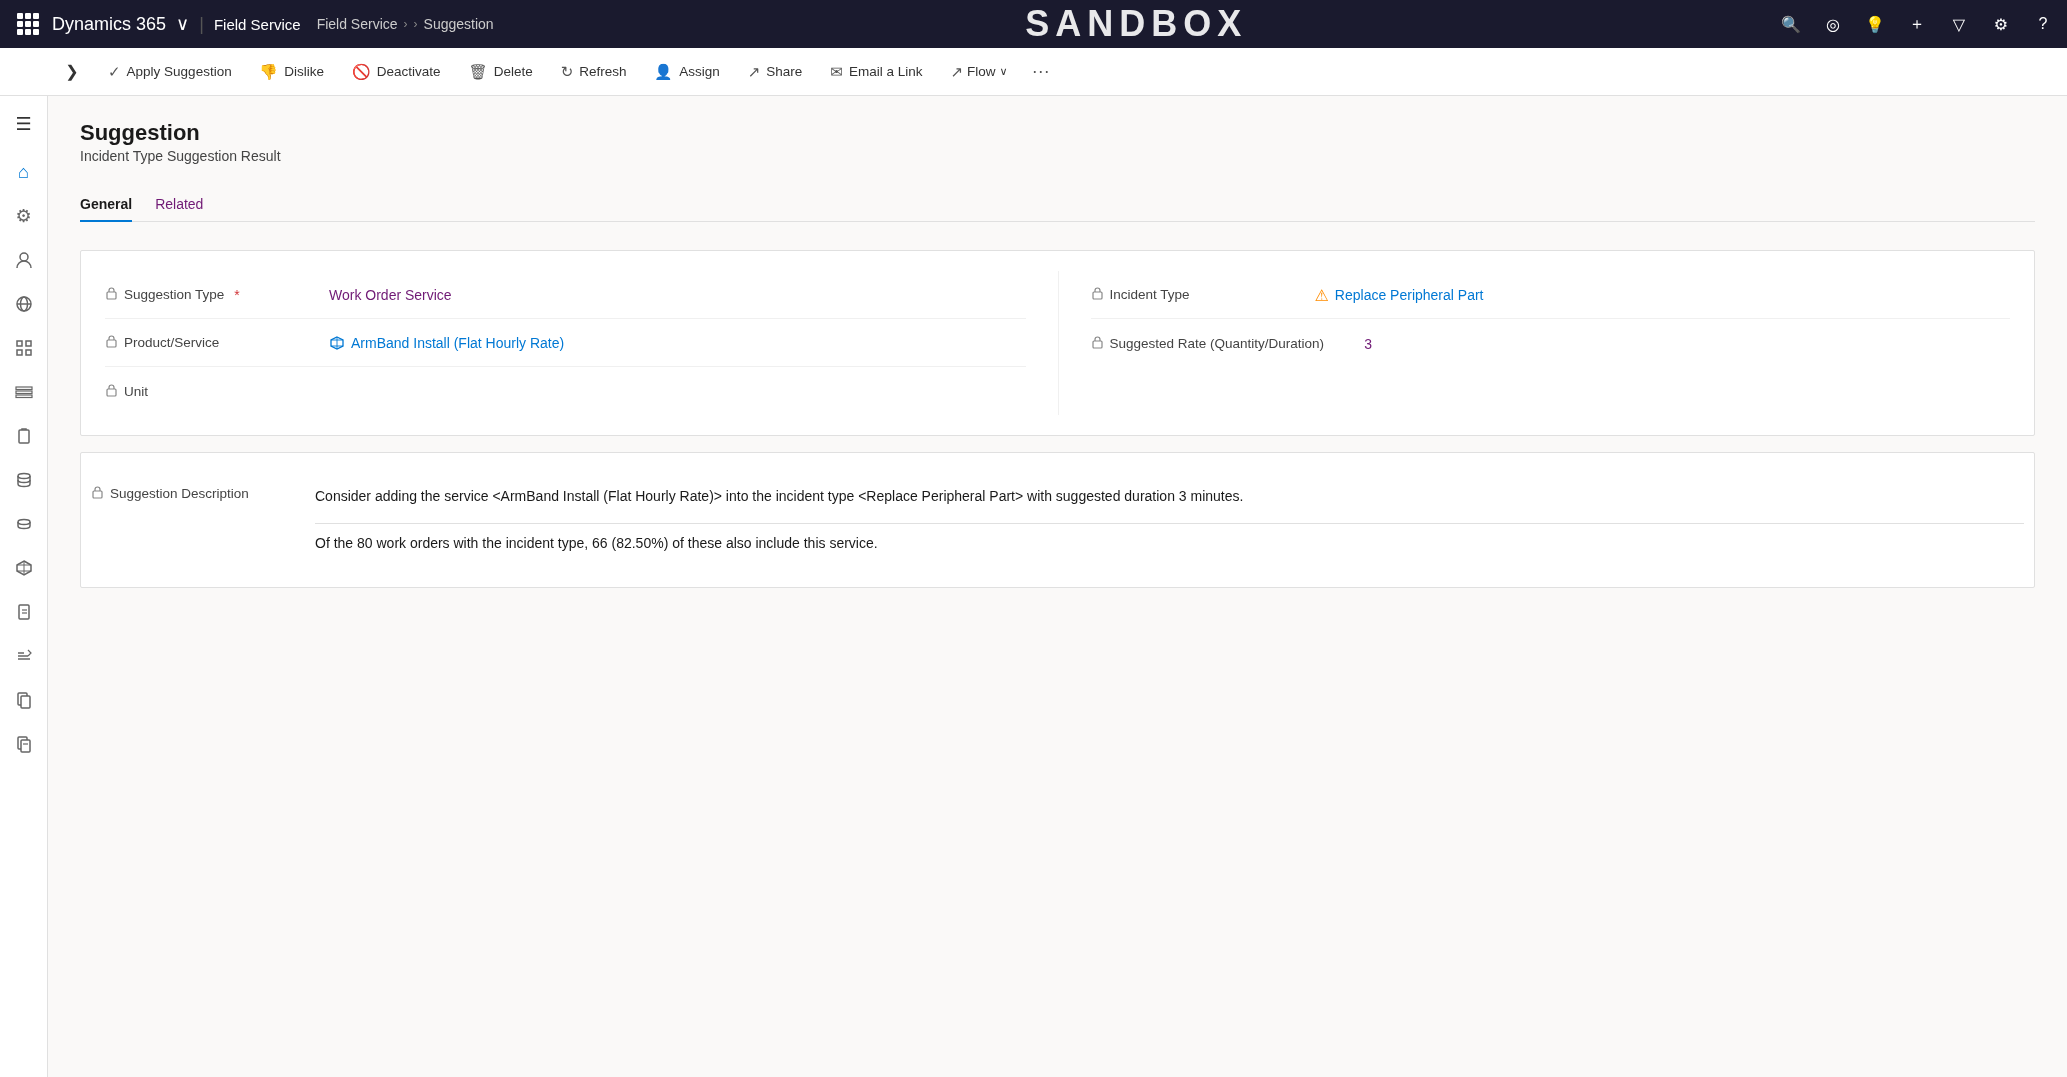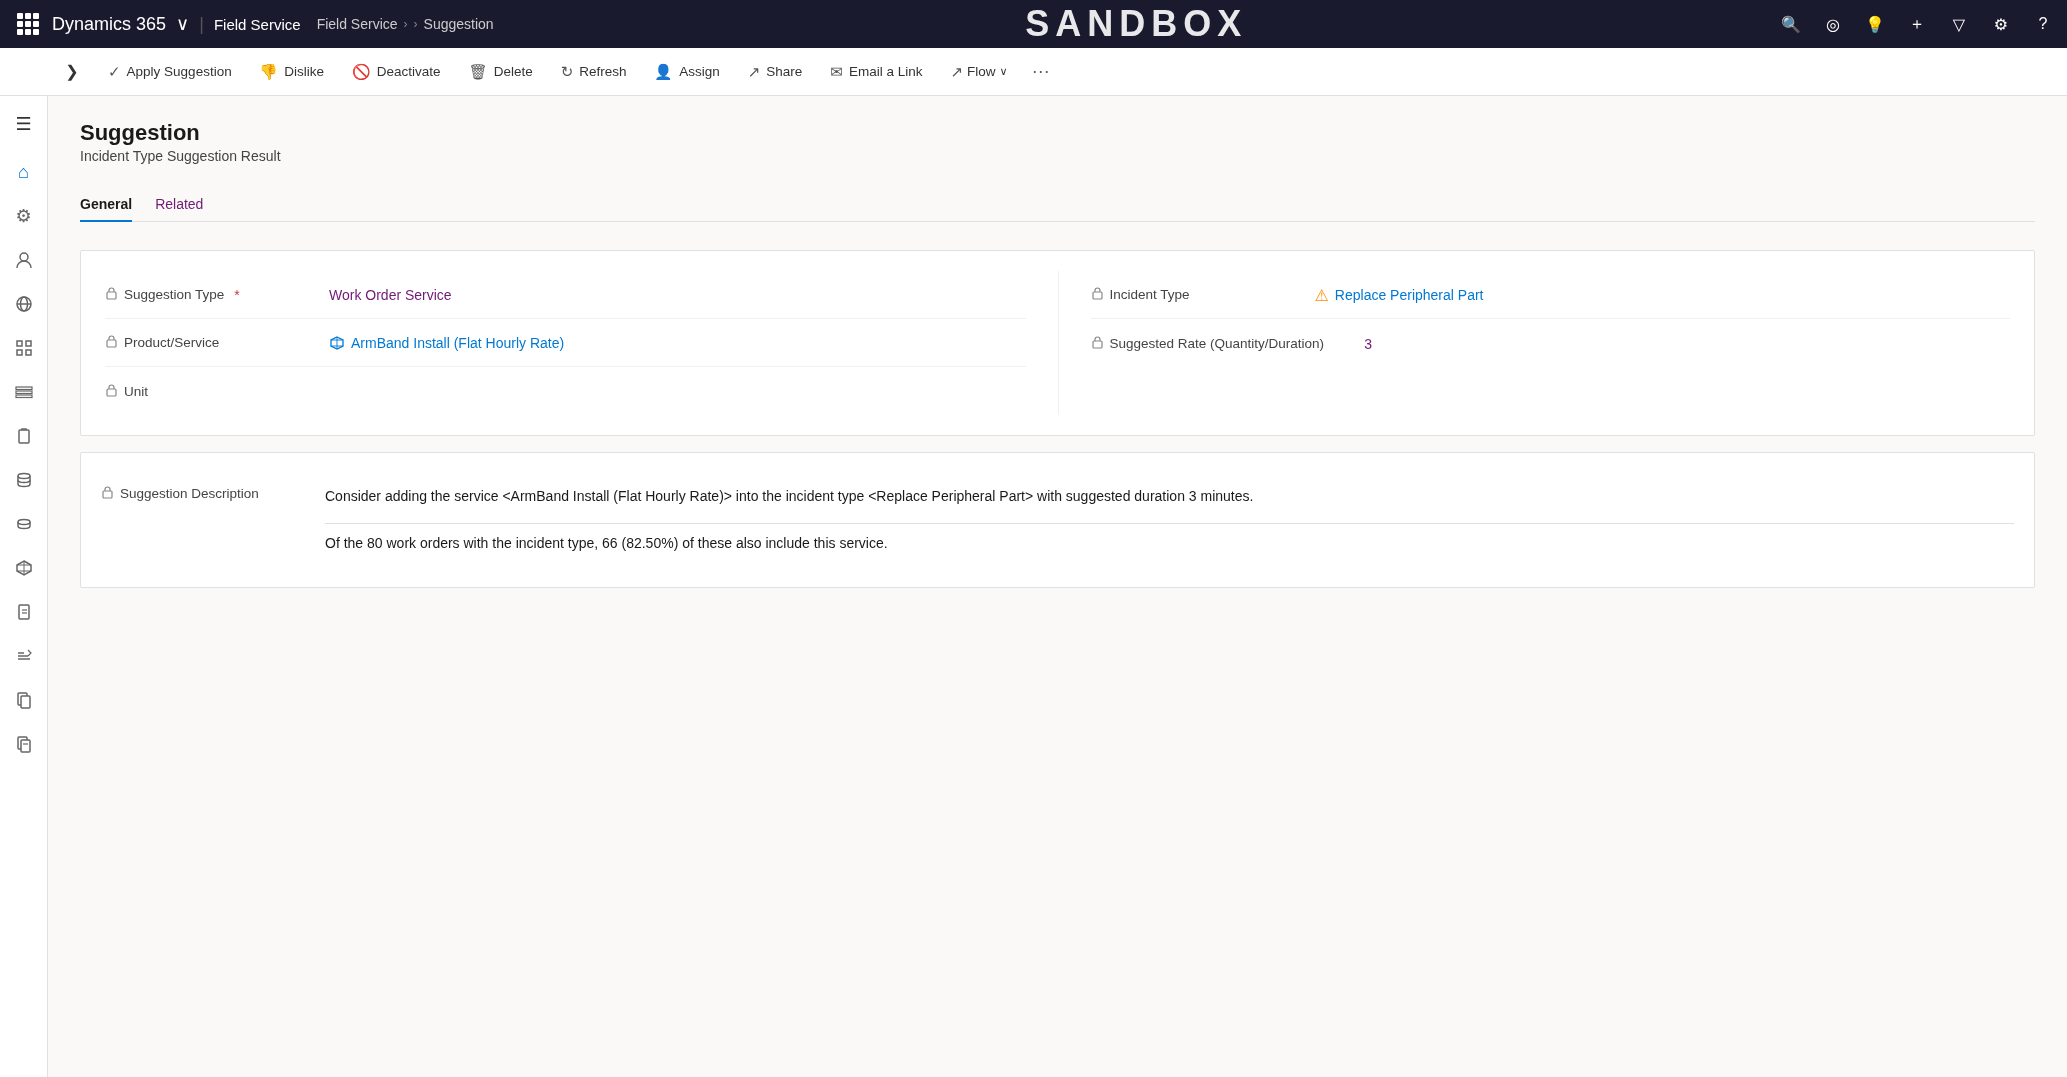--- a/index.html
+++ b/index.html
@@ -172,21 +172,21 @@
       min-height: 48px;
       gap: 24px;
     }
     .col-form-row:last-child { border-bottom: none; }
 
     
     .desc-section {
       background: white;
       border: 1px solid #e0e0e0;
       border-radius: 2px;
-      padding: 20px 20px;
+      padding: 20px 10px;
       margin-bottom: 16px;
     }
     .desc-row {
       display: flex; align-items: flex-start; gap: 24px;
       padding: 12px 0;
     }
     .desc-label {
       display: flex; align-items: center; gap: 6px;
       min-width: 200px; color: #444; font-size: 13.5px;
       flex-shrink: 0;

